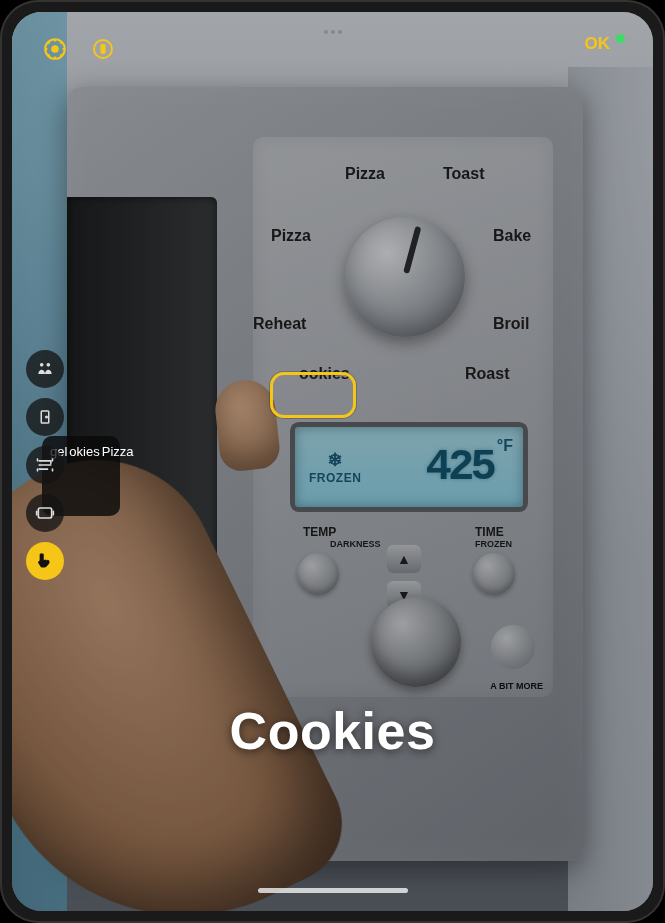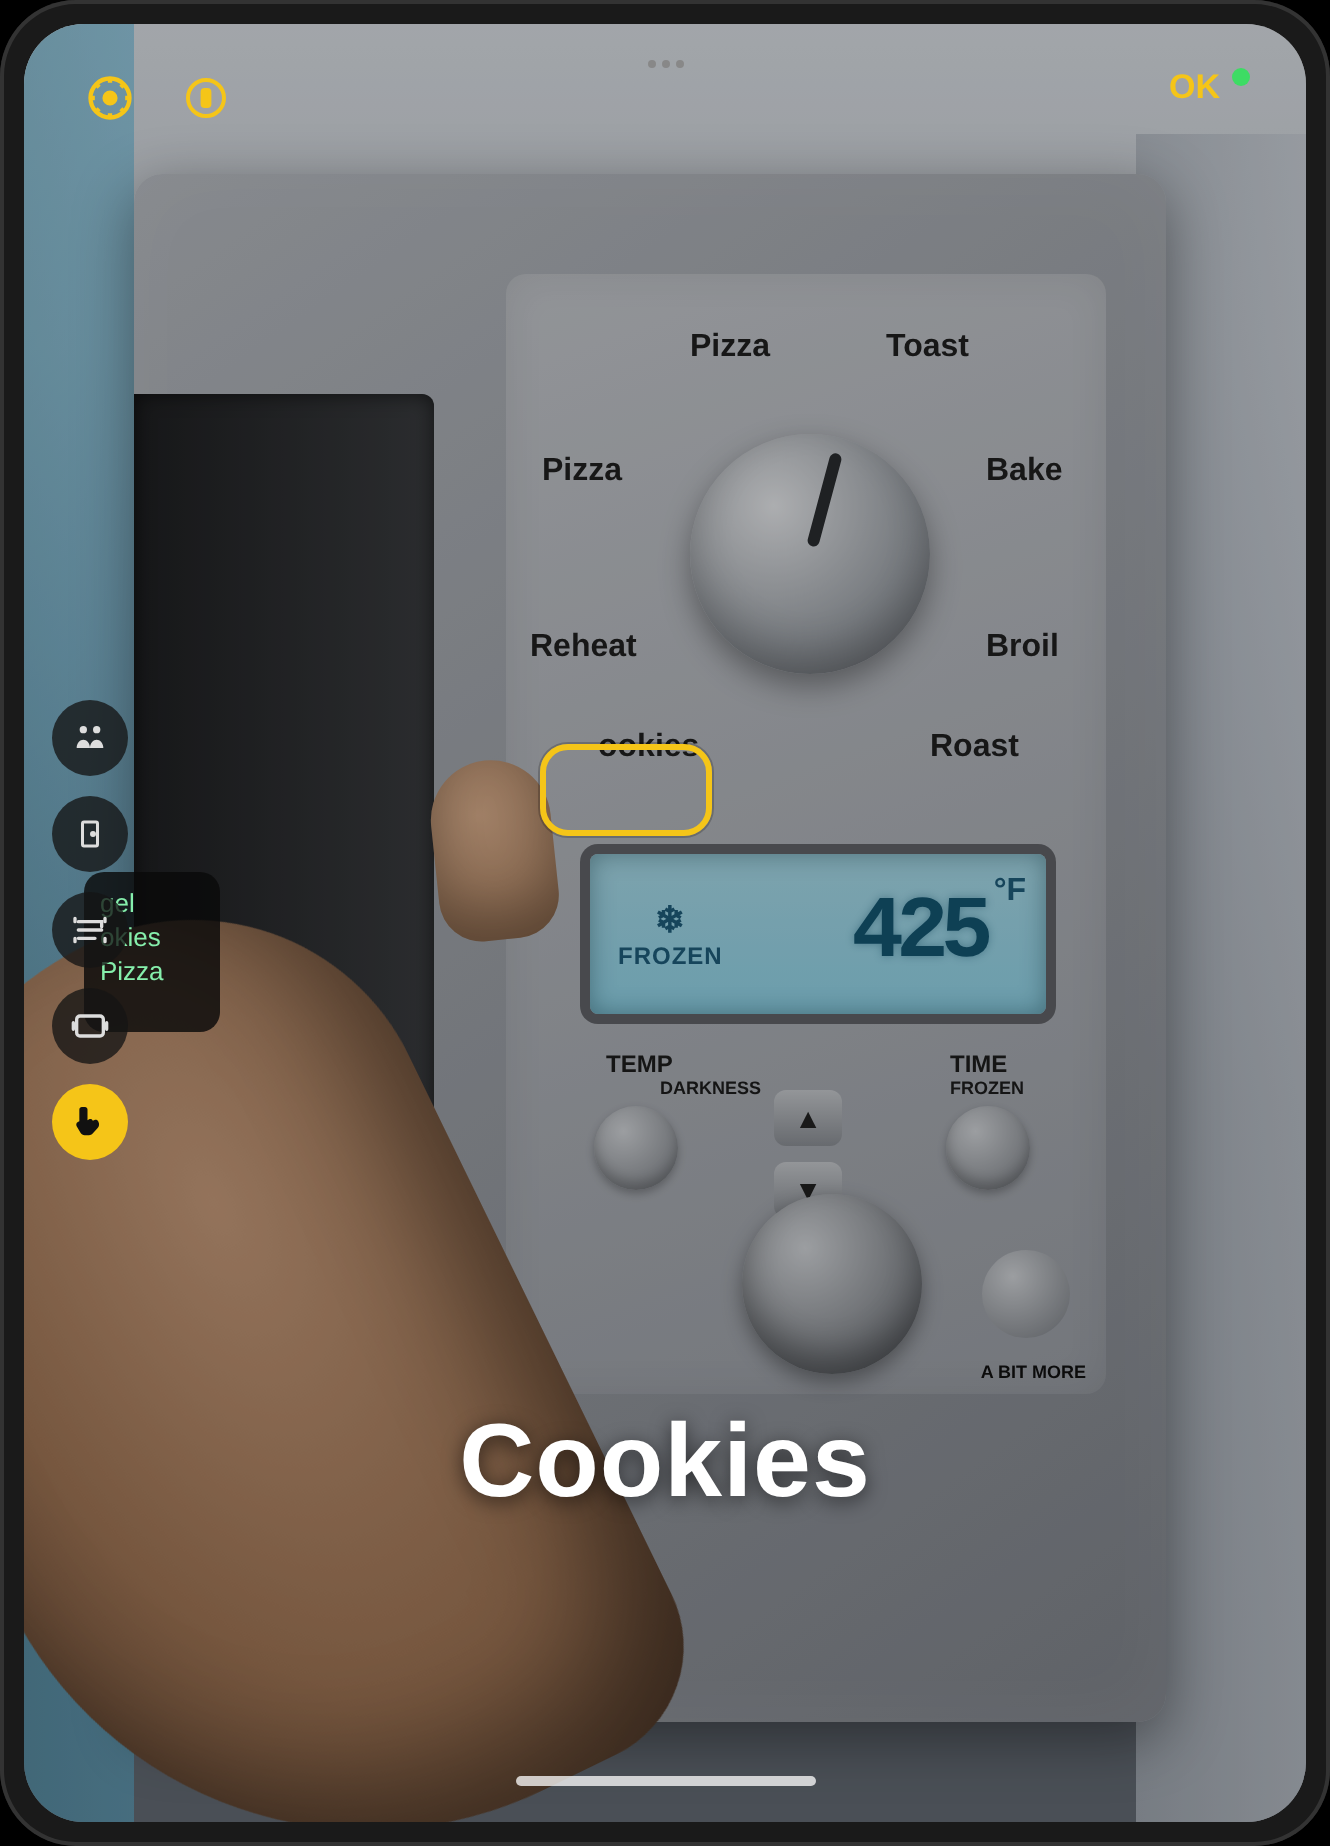--- a/index.html
+++ b/index.html
@@ -141,24 +141,24 @@
     }
     .fingertip {
       position: absolute; left: 205px; top: 368px; width: 60px; height: 90px;
       background: radial-gradient(circle at 40% 30%, #d6ab89, #a37a5a);
       border-radius: 42px 42px 30px 30px;
       transform: rotate(-6deg);
       box-shadow: inset 0 -15px 25px rgba(0,0,0,0.25);
     }
     
     .page-chunk {
-      position: absolute; left: 30px; top: 424px; width: 68px; height: 80px;
+      position: absolute; left: 30px; top: 424px; width: 78px; height: 80px;
       background: rgba(10,10,10,0.82); border-radius: 10px;
-      color: #86efac; font-size: 13px; padding: 8px 8px;
-      display:flex; flex-direction:column; gap:2px;
+      color: #ffffff; font-size: 13px; padding: 8px 8px;
+      display:flex; flex-direction:row; gap:2px;
     }
     
     .detection-box {
       position: absolute;
       border: 3px solid #f5c518;
       border-radius: 14px;
       width: 86px; height: 46px;
       left: 258px; top: 360px;
       box-shadow: 0 0 0 1px rgba(0,0,0,0.2);
     }
@@ -229,21 +229,21 @@
 
       <div class="appliance">
         <div class="door"></div>
 
         <div class="panel">
 
           <span class="knob-label" style="top:28px; left:92px;">Pizza</span>
           <span class="knob-label" style="top:28px; left:190px;">Toast</span>
           <span class="knob-label" style="top:90px; left:18px;">Pizza</span>
           <span class="knob-label" style="top:90px; left:240px;">Bake</span>
-          <span class="knob-label" style="top:178px; left:12px;">Reheat</span>
+          <span class="knob-label" style="top:178px; left:0;">Reheat</span>
           <span class="knob-label" style="top:178px; left:240px;">Broil</span>
           <span class="knob-label" style="top:228px; left:46px;">ookies</span>
           <span class="knob-label" style="top:228px; left:212px;">Roast</span>
 
           <div class="knob">
             <div class="knob-indicator"></div>
           </div>
 
           <div class="lcd">
             <span class="lcd-frozen">FROZEN</span>

